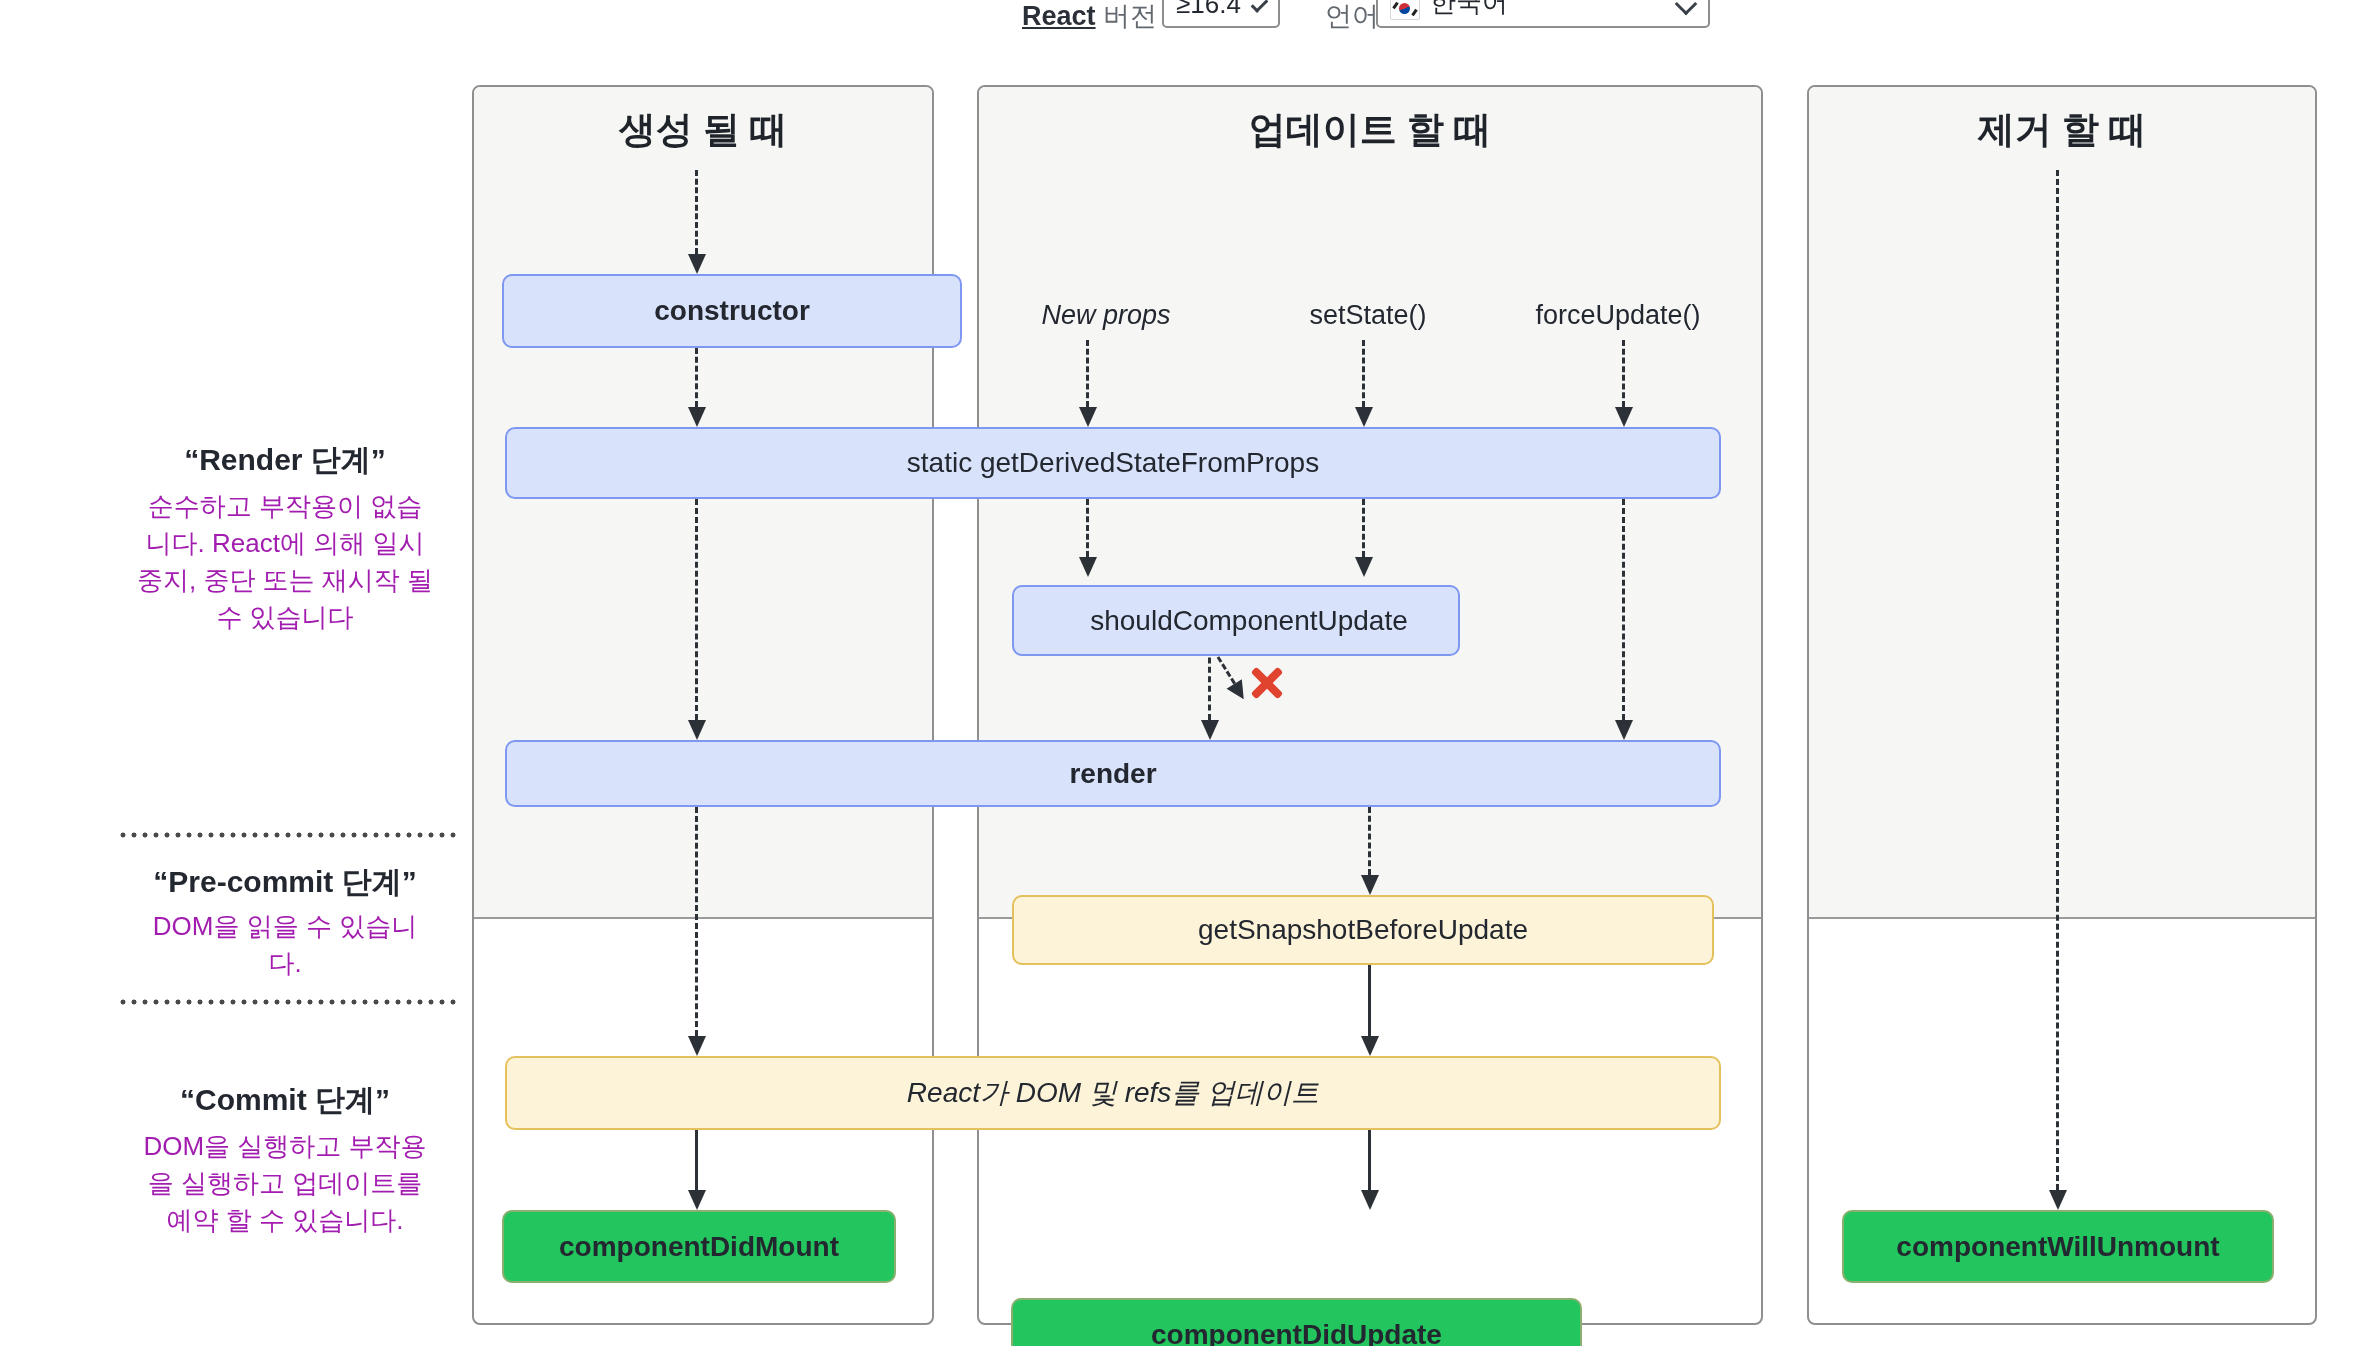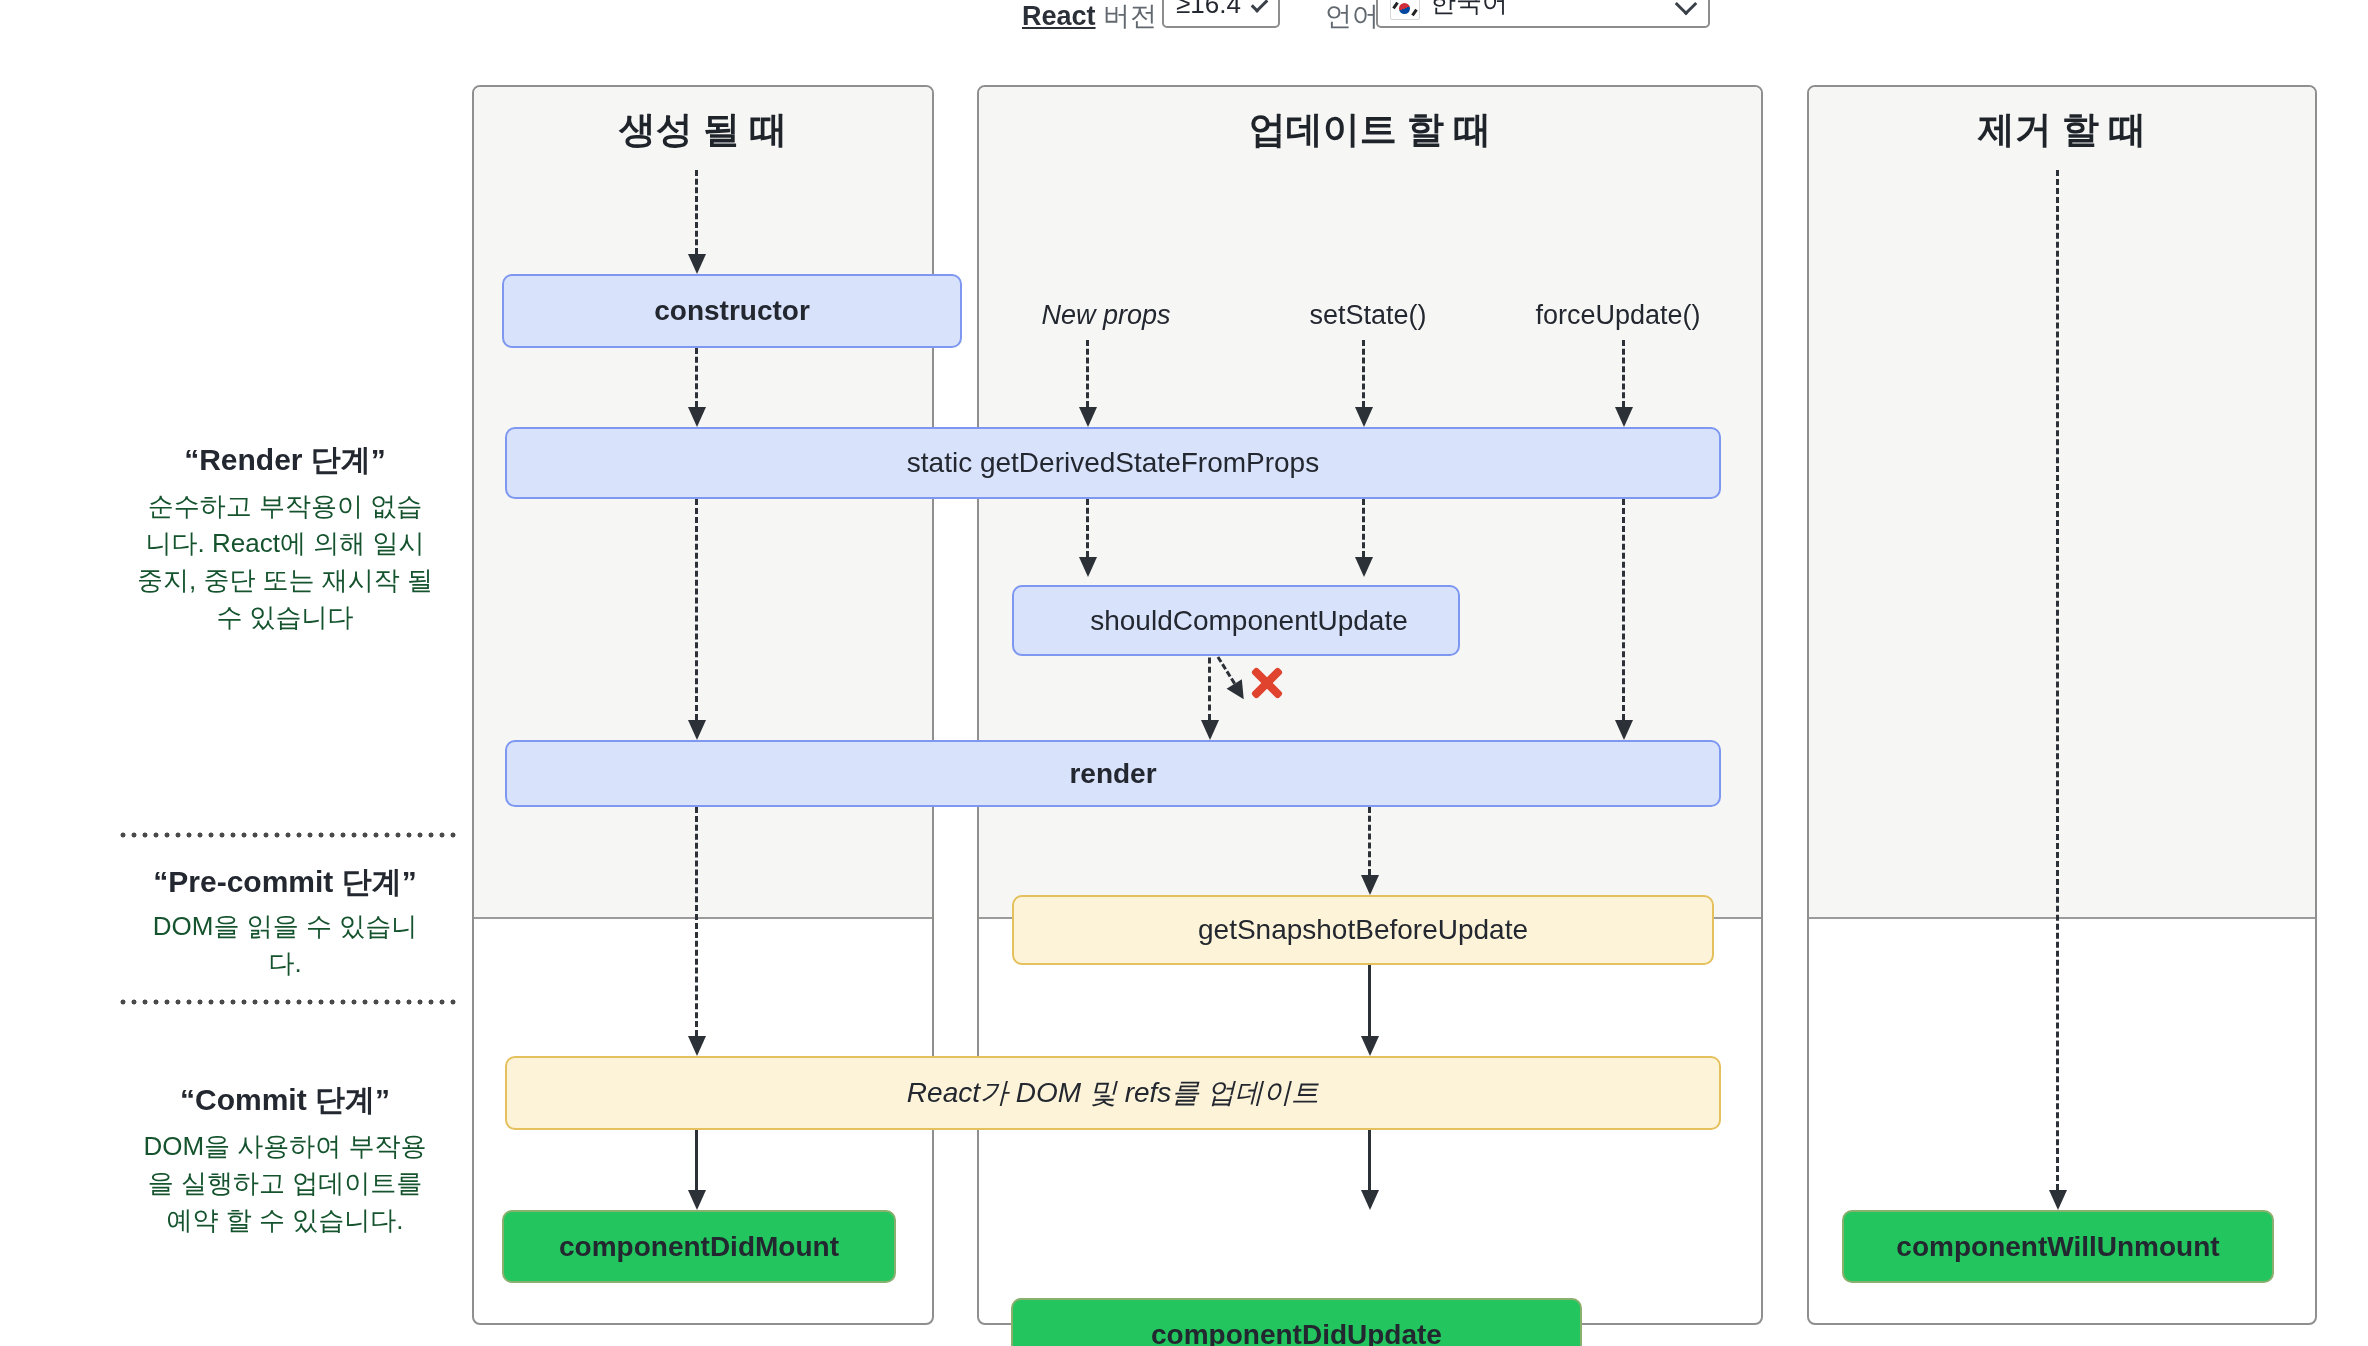--- a/index.html
+++ b/index.html
@@ -18,21 +18,21 @@
   .flag{position:relative;width:28px;height:20px;background:#fff;border:1px solid #d7d7d7;
         border-radius:2px;margin-right:10px;overflow:hidden;}
   .flag .circle{position:absolute;left:8px;top:4px;width:11px;height:11px;border-radius:50%;
         background:linear-gradient(160deg,#cd2e3a 50%,#0047a0 50%);}
   .flag .m1,.flag .m2{position:absolute;width:3px;height:7px;background:#222;}
   .flag .m1{left:3px;top:3px;transform:rotate(35deg);}
   .flag .m2{right:3px;bottom:3px;transform:rotate(35deg);}
 
   
   .phase-title{position:absolute;width:380px;text-align:center;font-size:30px;font-weight:700;color:#23272f;}
-  .phase-desc{position:absolute;width:380px;text-align:center;font-size:26px;line-height:37px;color:#14532d;}
+  .phase-desc{position:absolute;width:380px;text-align:center;font-size:26px;line-height:37px;color:#a21caf;}
   .phase-desc span{display:block;}
   .dotsep{position:absolute;width:336px;height:6px;background-repeat:repeat-x;
           background-image:radial-gradient(circle 2.6px at 3px 3px,#4a4a4a 95%,transparent 100%);
           background-size:11px 6px;}
 
   
   .col{position:absolute;top:85px;height:1240px;background:#ffffff;border:2px solid #8f8f8f;
        border-radius:8px;box-sizing:border-box;}
   .col .shade{position:absolute;left:0;right:0;top:0;height:830px;background:#f6f6f5;
        border-bottom:2px solid #9b9b9b;border-radius:6px 6px 0 0;}
@@ -101,21 +101,21 @@
   <div class="phase-title" style="left:95px;top:862px;">“Pre-commit 단계”</div>
   <div class="phase-desc" style="left:95px;top:908px;">
     <span>DOM을 읽을 수 있습니</span>
     <span>다.</span>
   </div>
 
   <div class="dotsep" style="left:120px;top:999px;"></div>
 
   <div class="phase-title" style="left:95px;top:1080px;">“Commit 단계”</div>
   <div class="phase-desc" style="left:95px;top:1128px;">
-    <span>DOM을 사용하여 부작용</span>
+    <span>DOM을 실행하고 부작용</span>
     <span>을 실행하고 업데이트를</span>
     <span>예약 할 수 있습니다.</span>
   </div>
 
   <div class="col" style="left:472px;width:462px;">
     <div class="shade"></div>
     <div class="coltitle">생성 될 때</div>
   </div>
   <div class="col" style="left:977px;width:786px;">
     <div class="shade"></div>

